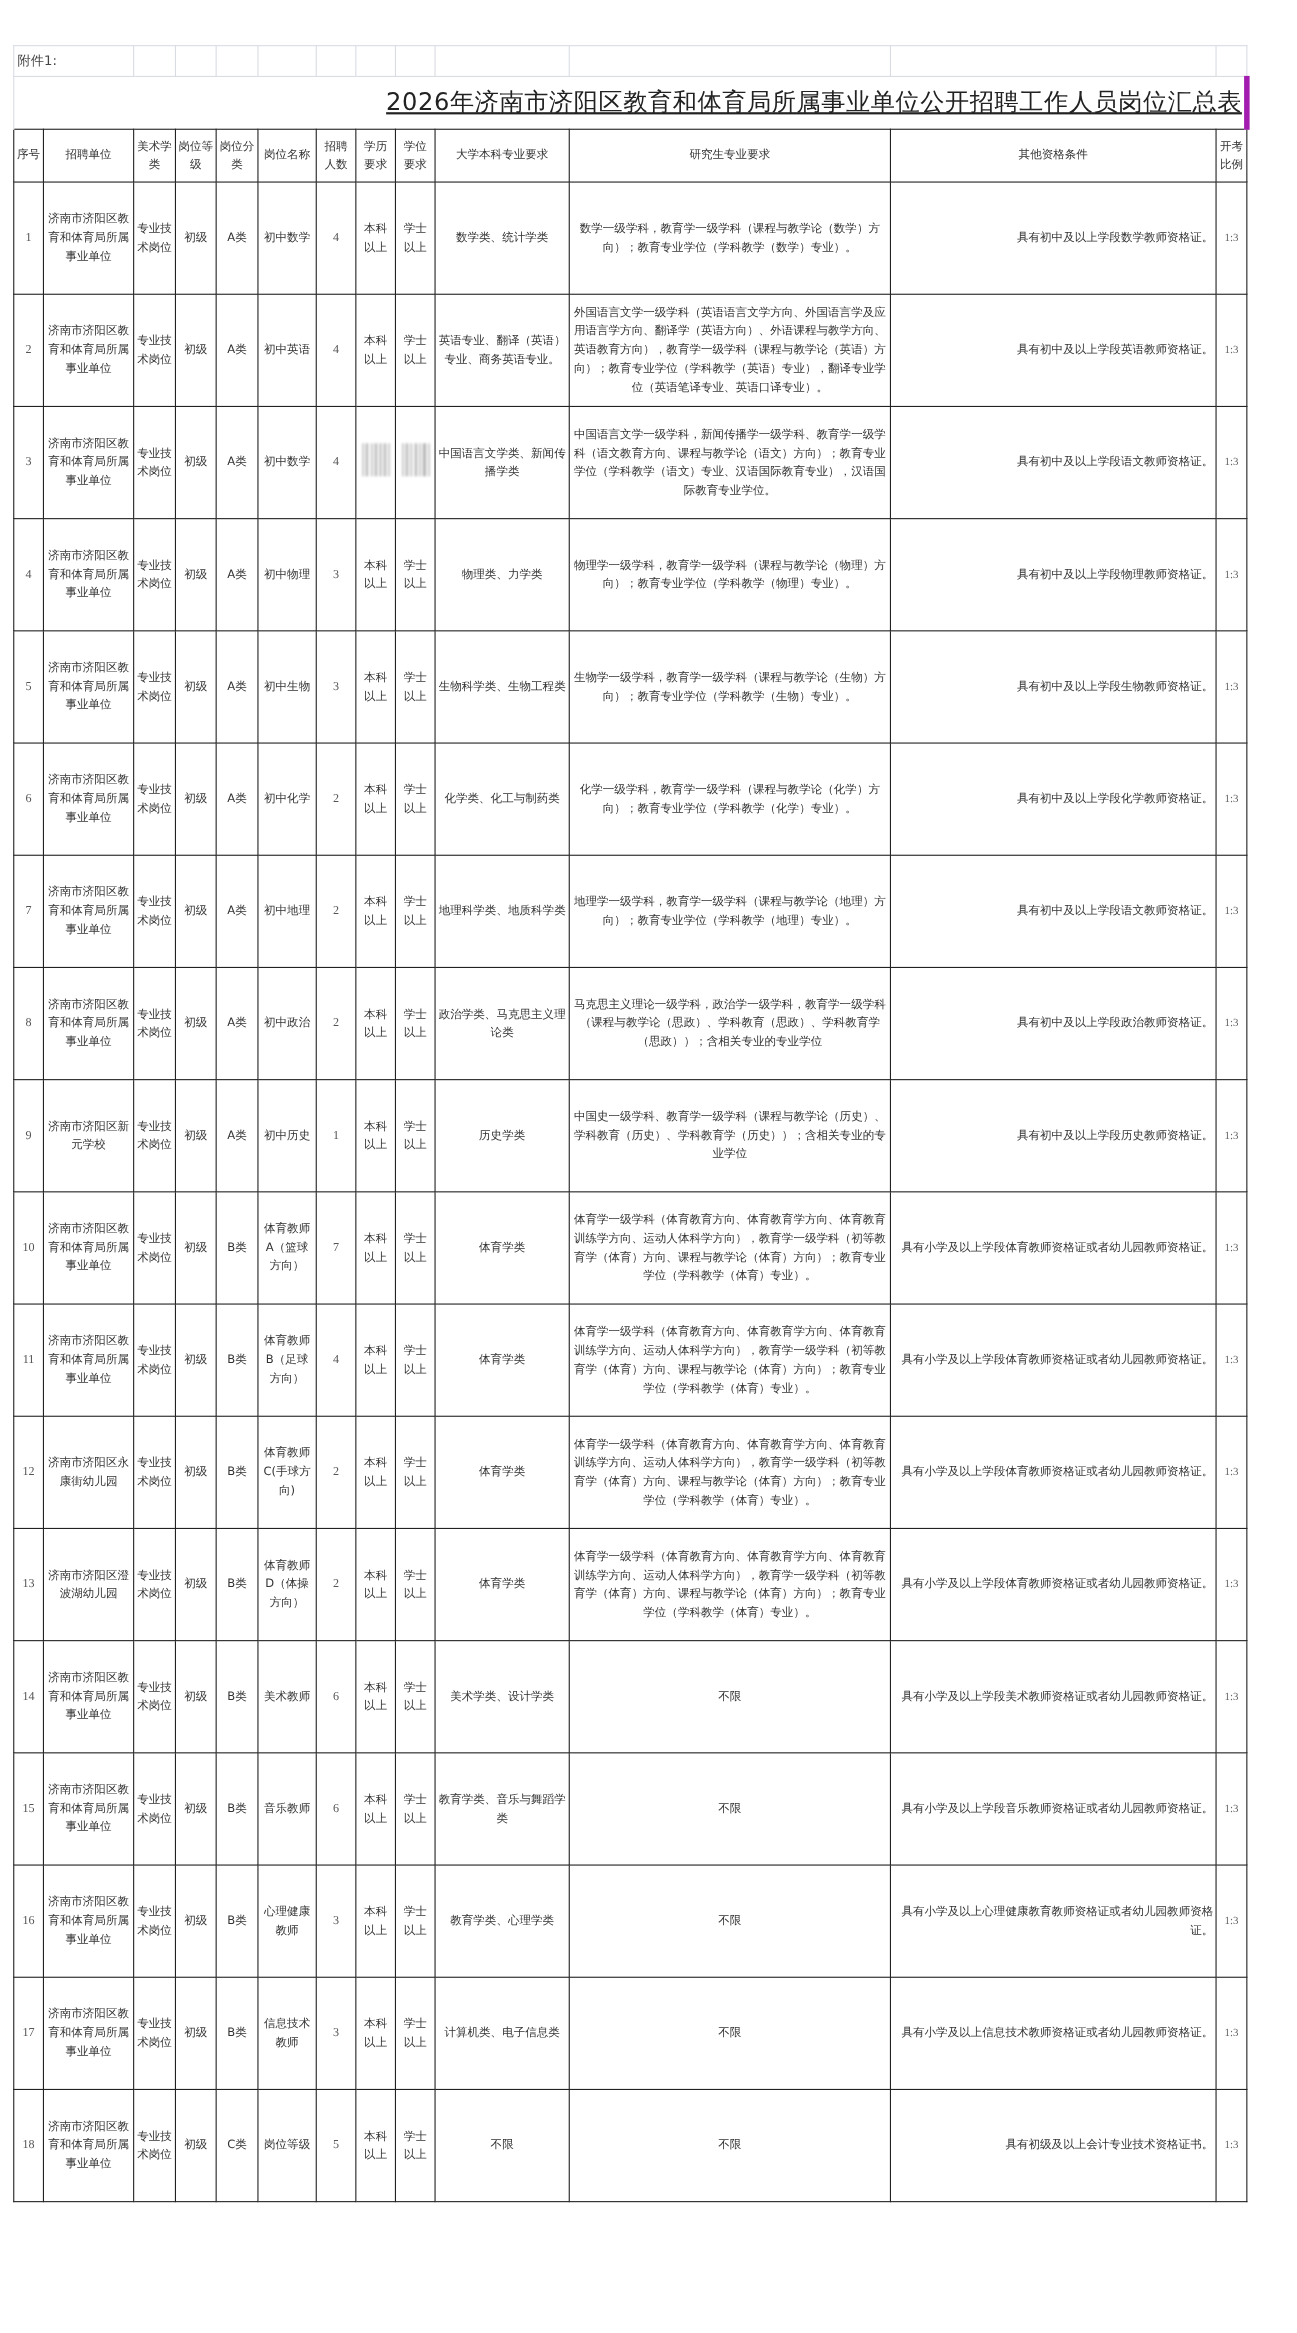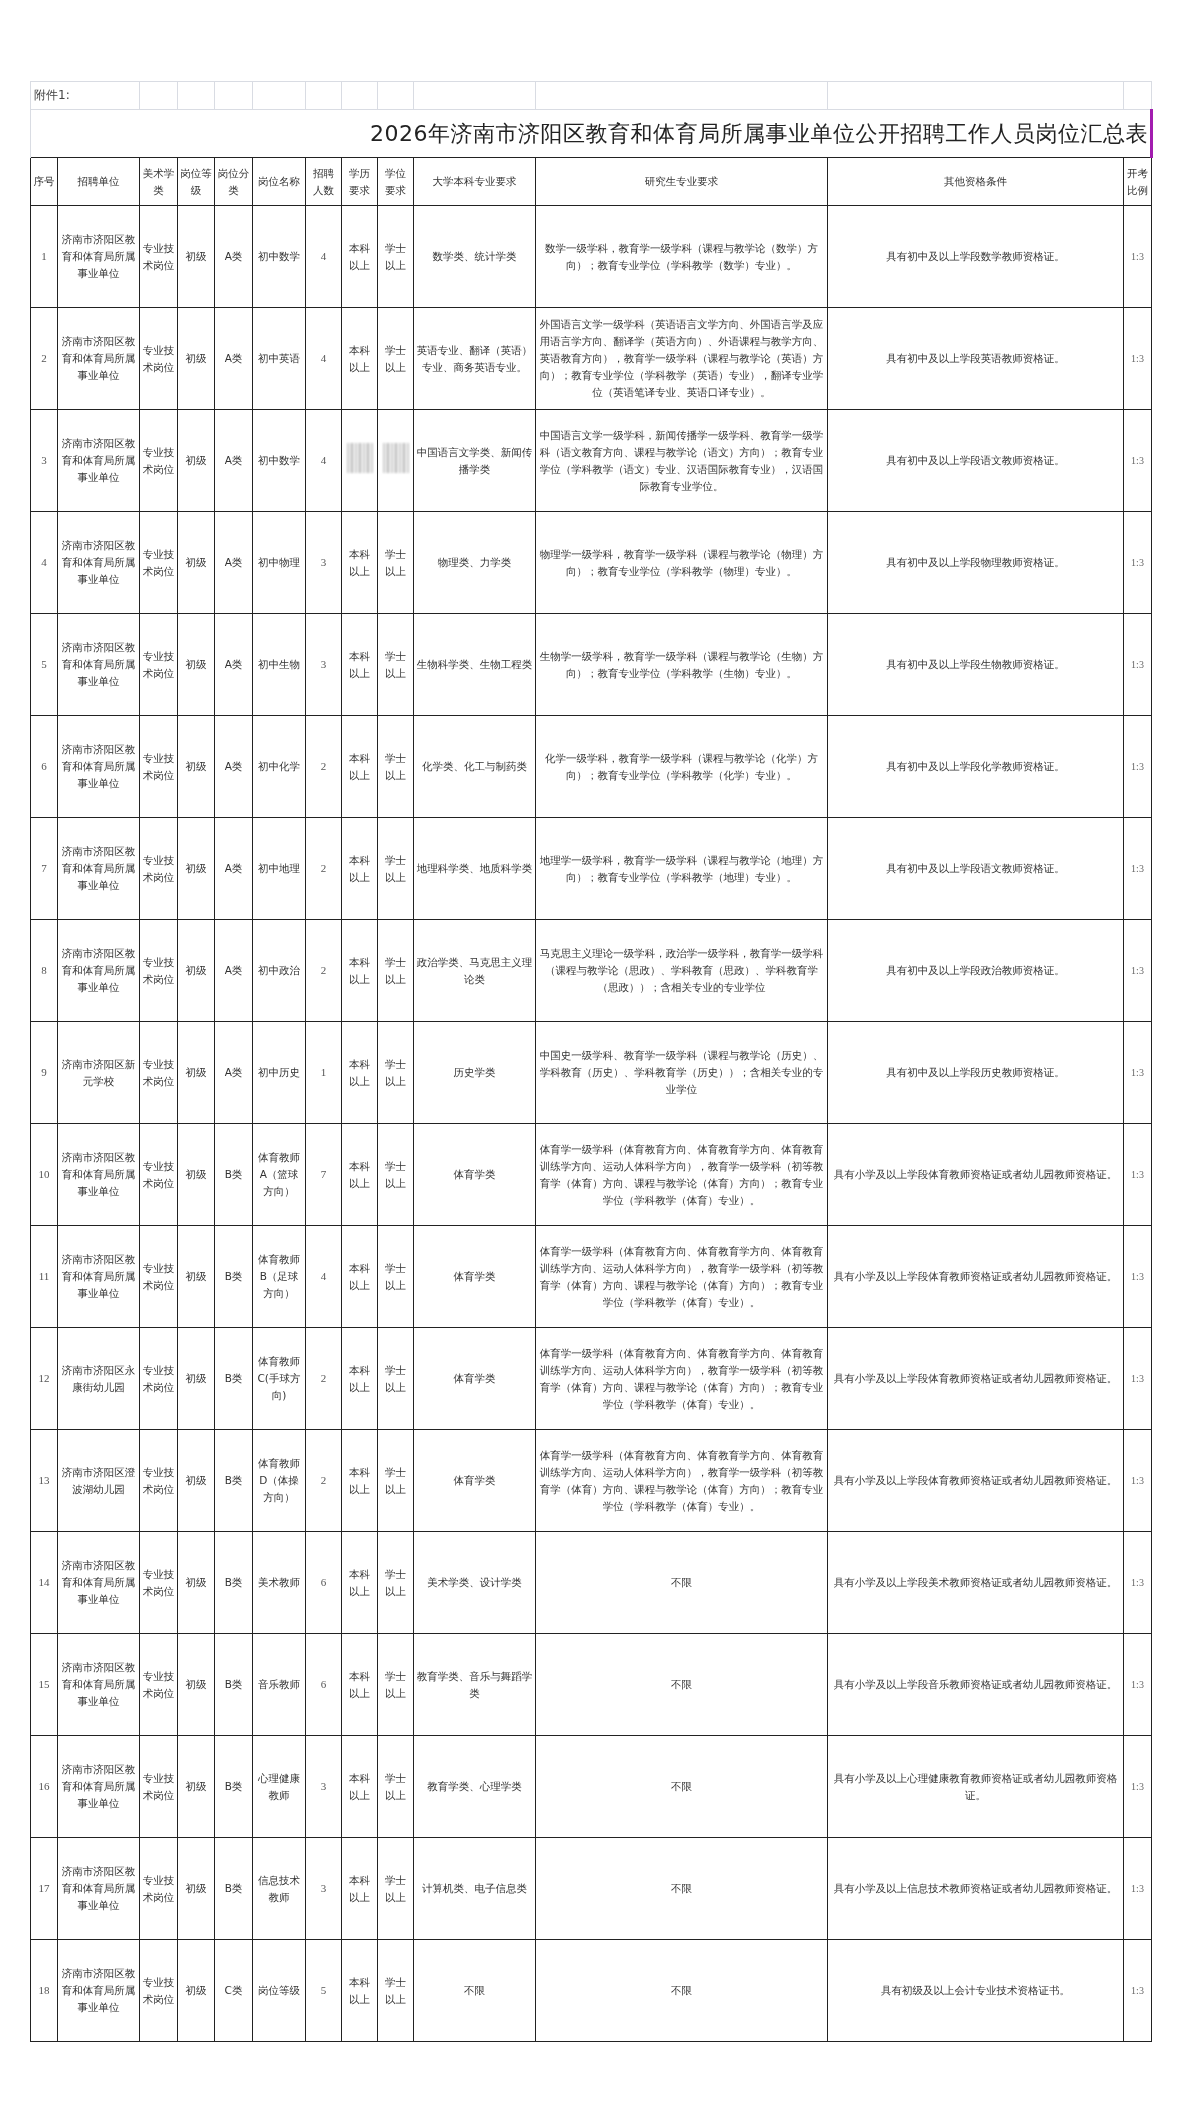--- a/index.html
+++ b/index.html
@@ -1,29 +1,29 @@
 <!DOCTYPE html>
 <html><head>
 <meta charset="utf-8">
 <style>
   html, body { margin: 0; padding: 0; background: #ffffff; }
   body { width: 1179px; height: 2121px; position: relative; overflow: hidden;
          font-family: "DejaVu Sans", "Liberation Sans", sans-serif; color: #333; }
-  .sheet { position: absolute; left: 30px; top: 41px; width: 1121px; margin-top: 40px; }
+  .sheet { position: absolute; left: 12px; top: 41px; width: 1121px; }
   table { border-collapse: collapse; table-layout: fixed; width: 1121px; }
   td { padding: 0 2px; text-align: center; vertical-align: middle; font-size: 10.5px; line-height: 17px;
        word-break: break-all; overflow: hidden; }
   .top-row td { border: 1px solid #d9dce3; height: 27px; }
   .top-row td.attach { text-align: left; font-size: 12px; color: #444; padding-left: 3px; }
-  .title-row td { border-left: 1px solid #d9dce3; border-right: 3px solid #a21caf; height: 47px; }
+  .title-row td { border-left: 1px solid #d9dce3; border-right: 5px solid #a21caf; height: 47px; text-decoration: underline; }
   .title-row .title-text { text-align: right; font-size: 22px; color: #222; padding-right: 2px;
        font-family: "DejaVu Sans", sans-serif; letter-spacing: 0.5px; }
   .head-row td { border: 1.6px solid #222; height: 47px; font-size: 10.5px; color: #333; line-height: 17px; }
   .data-row td { border: 1.6px solid #222; height: 101px; }
-  .data-row td.left { text-align: center; }
+  .data-row td.left { text-align: right; }
   .data-row td.num { font-family: "Liberation Serif", serif; font-size: 11px; color: #555; }
   .data-row td.ratio { font-family: "Liberation Serif", serif; font-size: 10px; color: #666; }
   .blur { display: inline-block; width: 26px; height: 30px;
           background: repeating-linear-gradient(90deg, #bbb 0 2px, #eee 2px 4px, #999 4px 6px, #f4f4f4 6px 8px);
           opacity: 0.7; filter: blur(1px); }
 </style>
 </head>
 <body>
 
 <div class="sheet">

